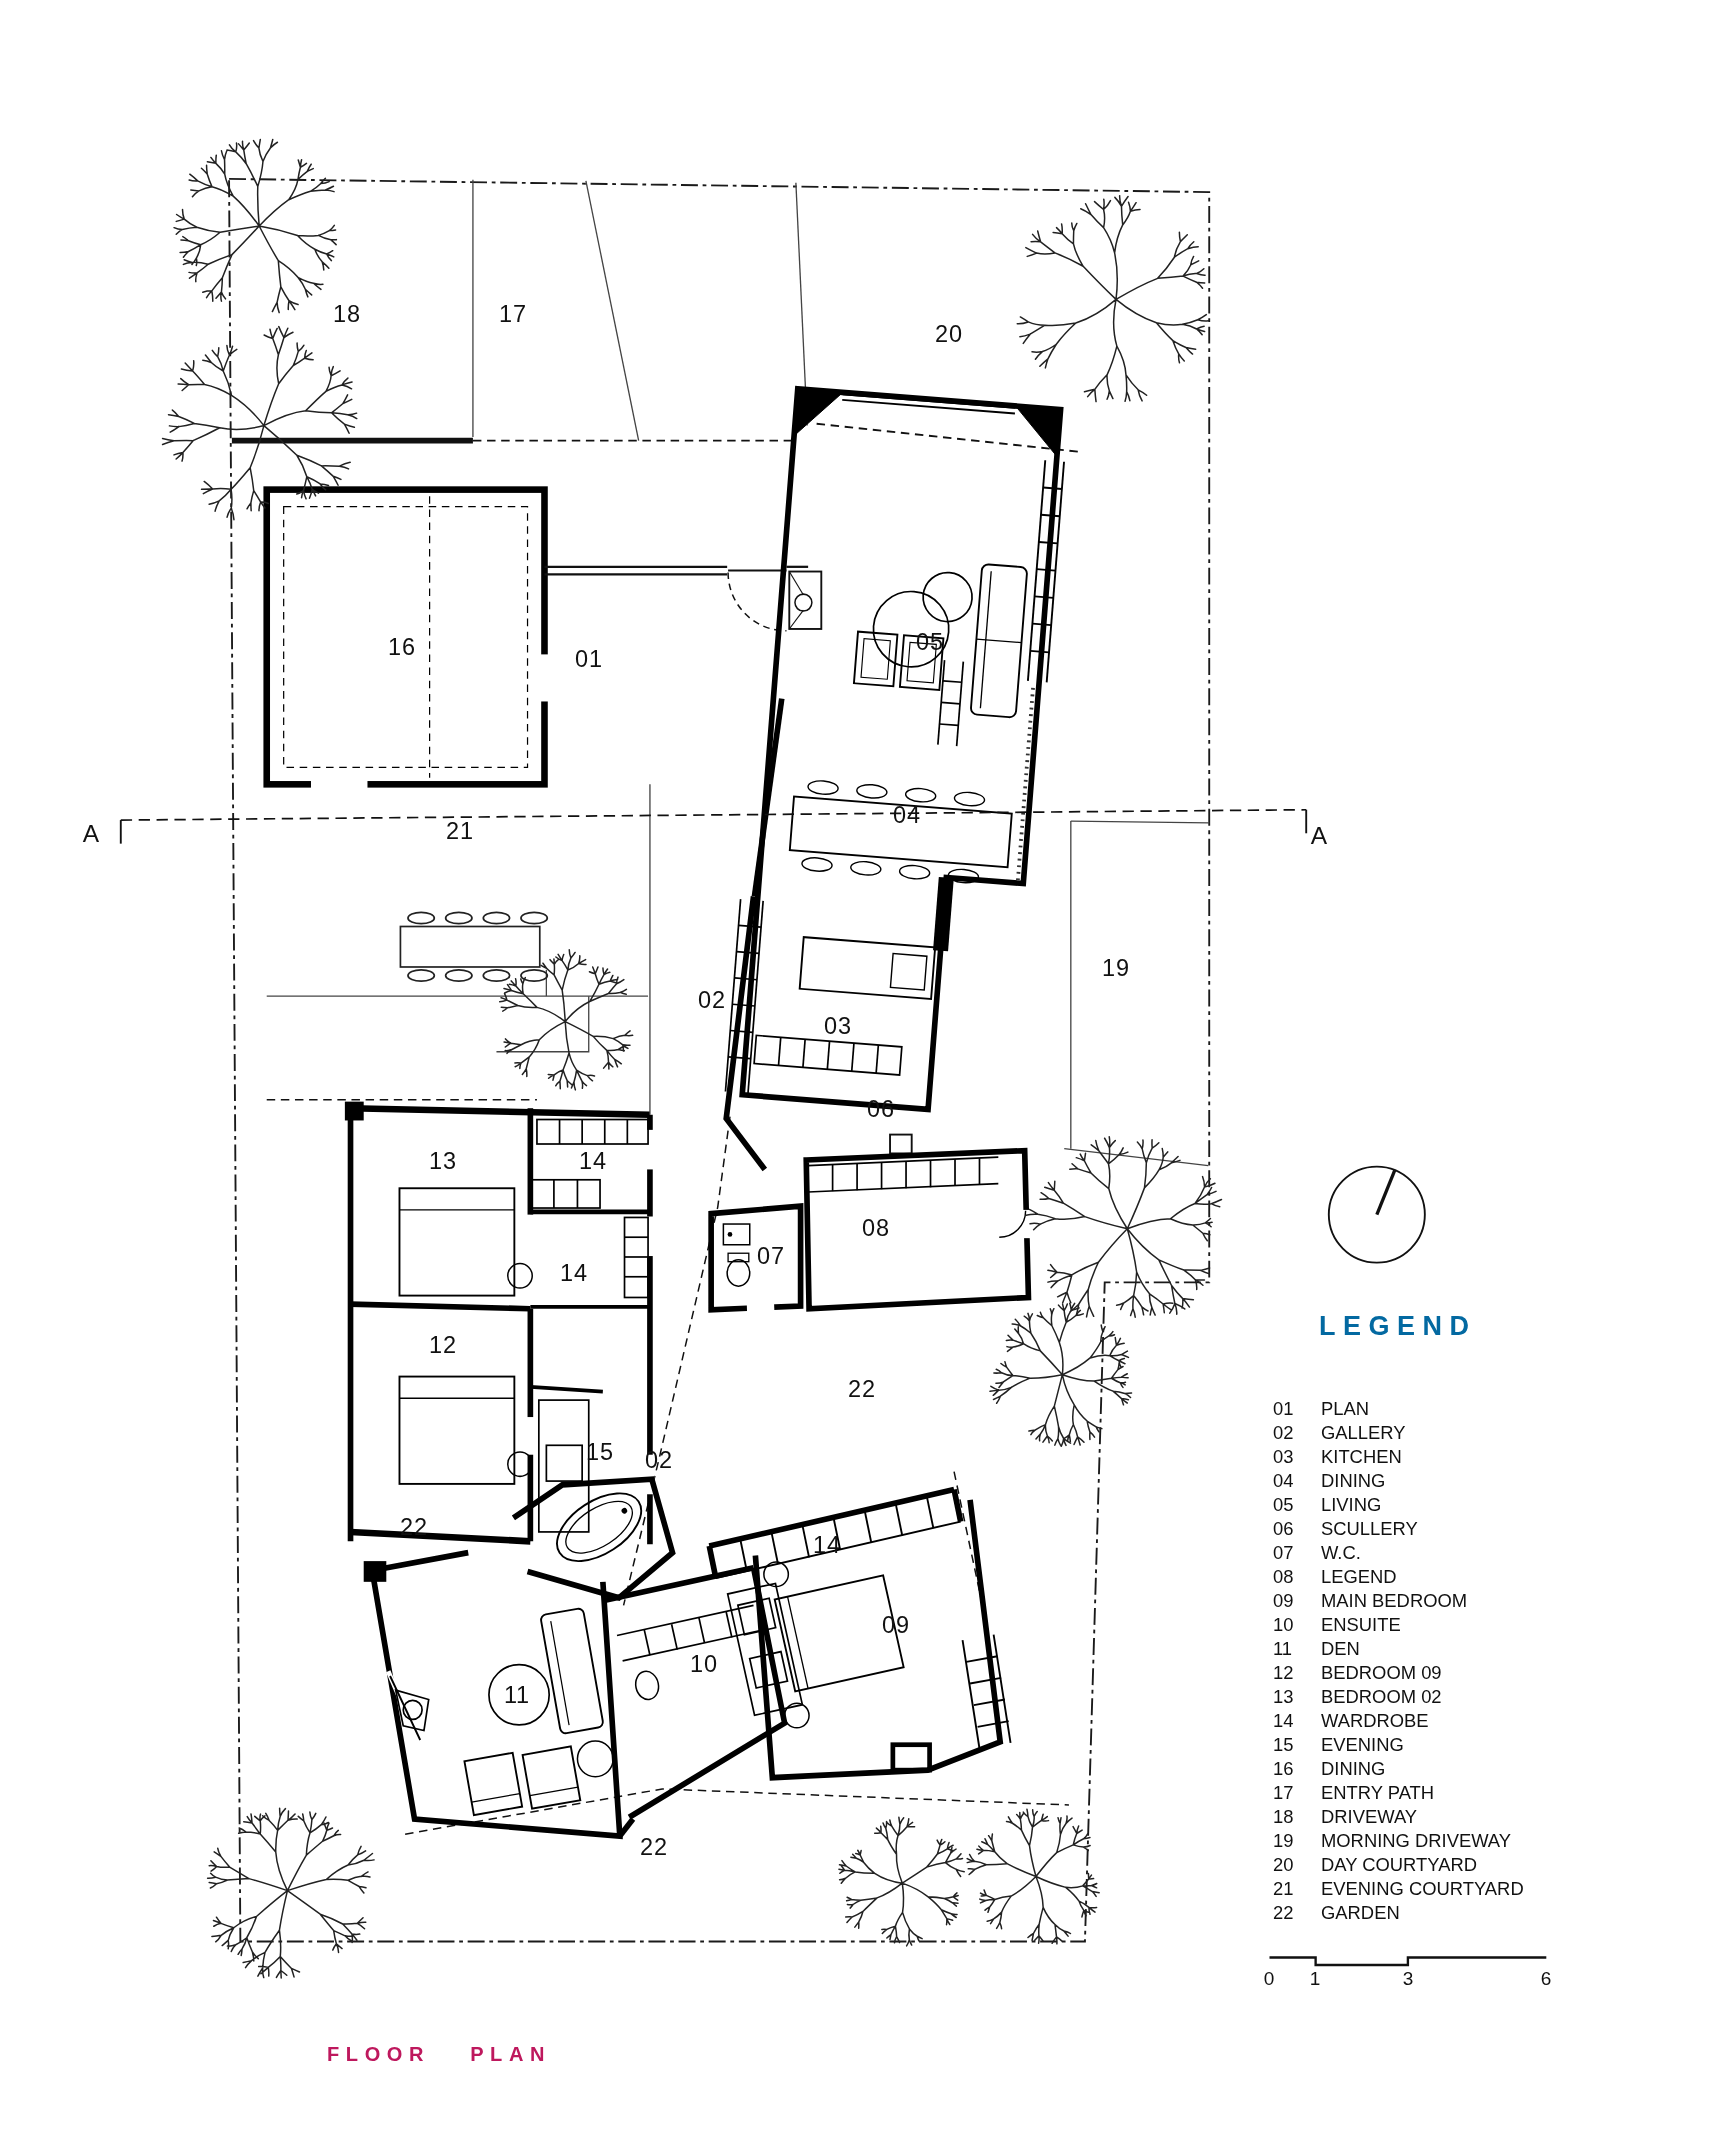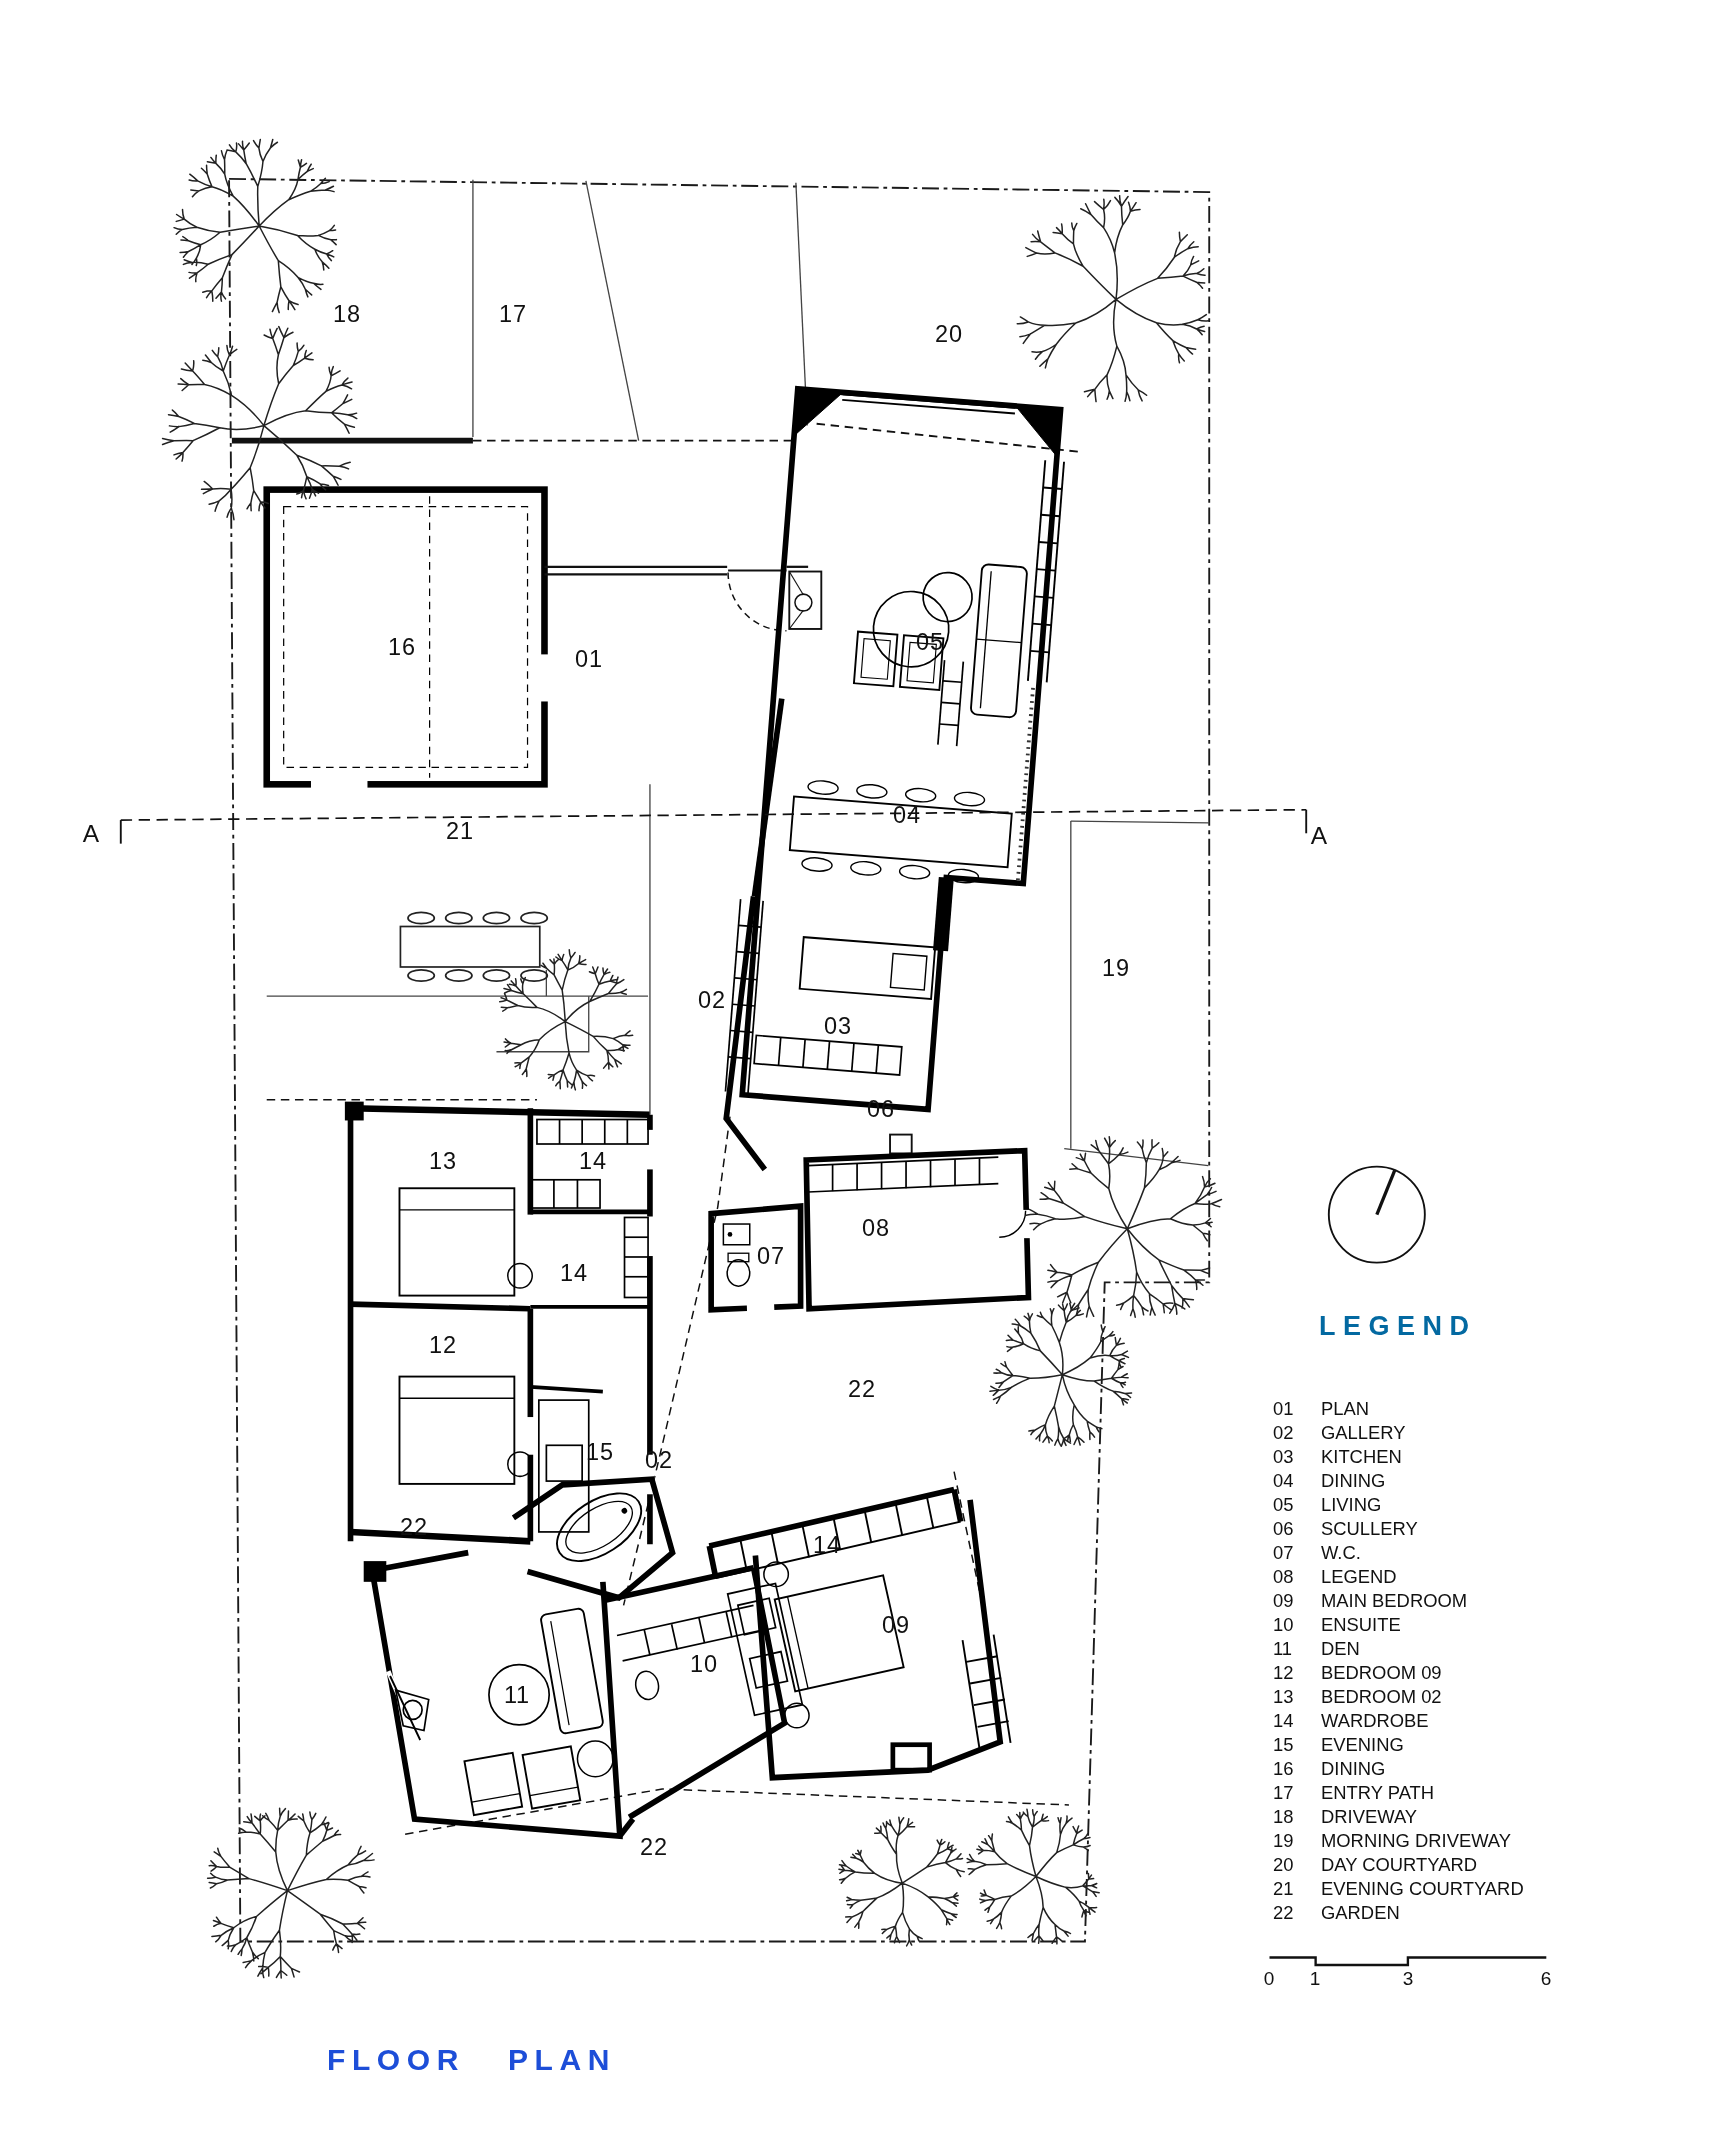--- a/index.html
+++ b/index.html
@@ -8,22 +8,22 @@
   svg{position:absolute;left:0;top:0;}
   .room-label{position:absolute;transform:translate(-50%,-50%);font-size:23.5px;
               color:#111;letter-spacing:0.9px;white-space:nowrap;}
   .sec-label{position:absolute;transform:translate(-50%,-50%);font-size:24.5px;color:#111;}
   #legend-title{position:absolute;left:1319px;top:1311px;font-size:27px;font-weight:700;
                 letter-spacing:7.5px;color:#0369a1;}
   #legend-rows{position:absolute;left:1273px;top:1397px;color:#111;}
   .legend-row{display:grid;grid-template-columns:48px auto;height:24px;
               font-size:18.4px;line-height:24px;white-space:nowrap;}
   .scale-num{position:absolute;transform:translate(-50%,0);font-size:19px;color:#111;top:1968px;}
-  #plan-title{position:absolute;left:327px;top:2043px;font-size:30px;font-weight:700;
-              letter-spacing:6.6px;word-spacing:28px;color:#1d4ed8;}
+  #plan-title{position:absolute;left:327px;top:2043px;font-size:20px;font-weight:700;
+              letter-spacing:6.6px;word-spacing:28px;color:#be185d;}
 </style>
 </head>
 <body>
 
 <div id="page">
 <svg width="1733" height="2143" viewBox="0 0 1840 2276">
 
   <g fill="none" stroke="#1a1a1a" stroke-width="2" stroke-dasharray="18 5 4 5">
     <path d="M243,190 L1284,204 L1284,1362 L1173,1362 L1152,2062 L255,2062 Z"></path>
   </g>

